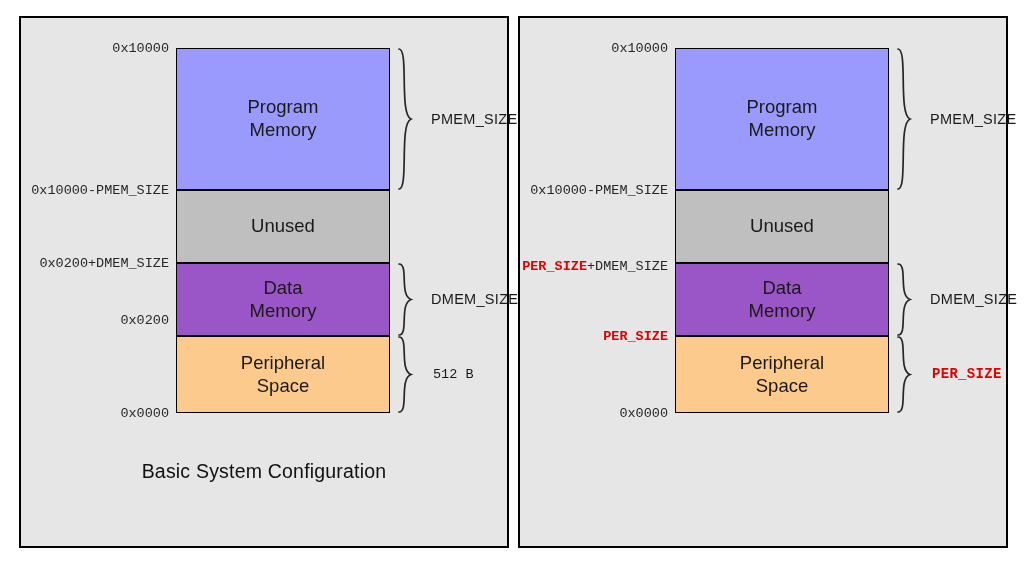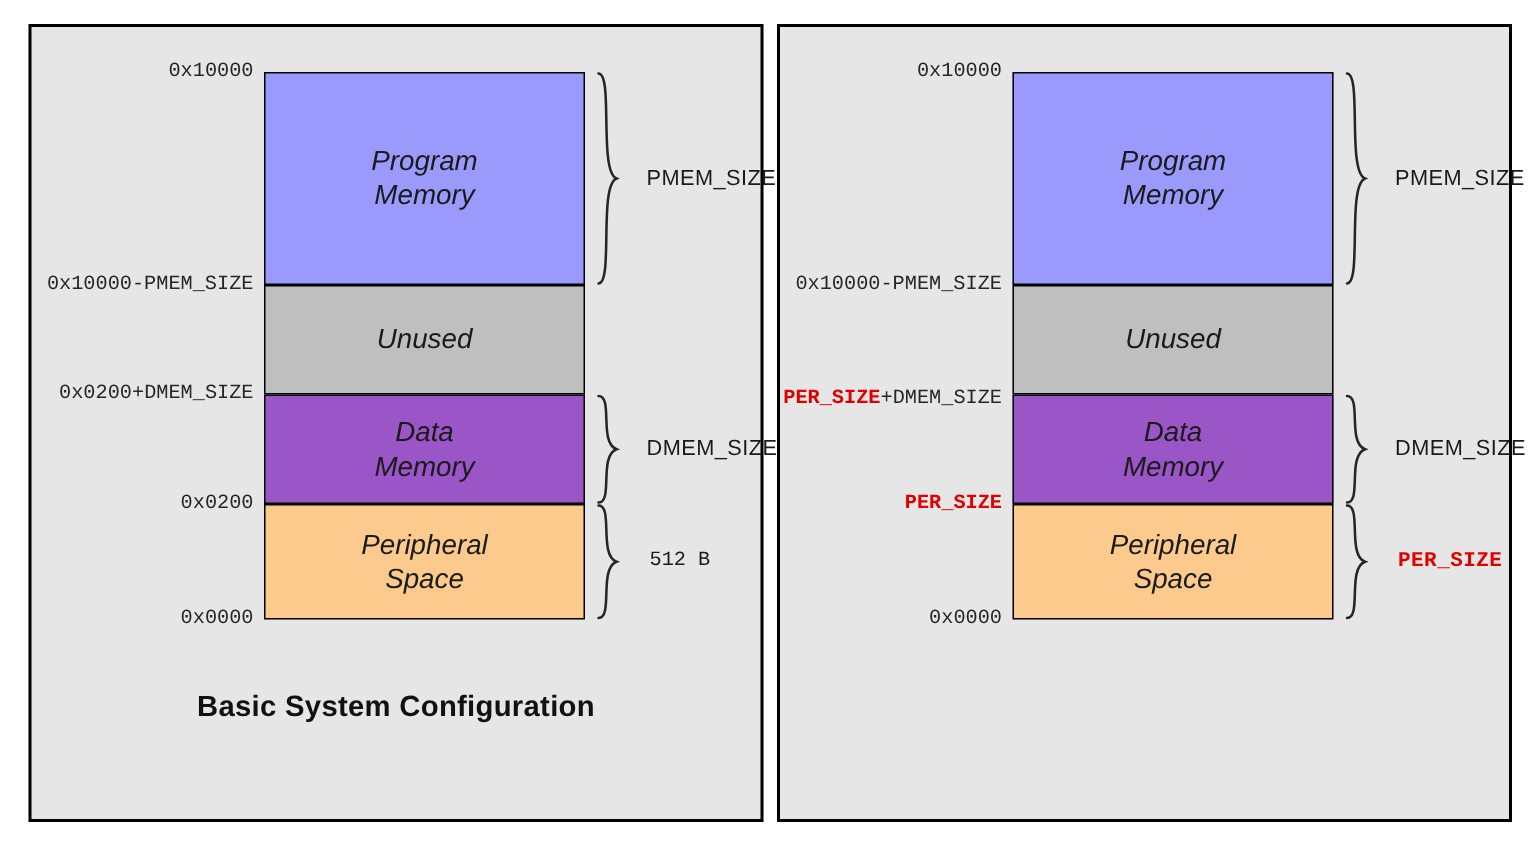--- a/index.html
+++ b/index.html
@@ -21,21 +21,20 @@
     box-sizing:border-box;
   }
   #panel-basic{left:19px;width:490px;}
   #panel-advanced{left:518px;width:490px;}
 
   
   .memcol{
     position:absolute;
     width:254px;
     box-sizing:border-box;
-    font-style:italic;
   }
   .block{
     position:absolute;
     left:0;width:214px;
     box-sizing:border-box;
     border:1.4px solid #000000;
     display:flex;
     align-items:center;
     justify-content:center;
     text-align:center;
@@ -81,21 +80,21 @@
     font-family:"Liberation Mono","DejaVu Sans Mono",monospace;font-size:14px;}
 
   
   .caption{
     position:absolute;
     left:0;width:100%;
     text-align:center;
   }
   .caption-title{
     font-family:"Liberation Sans",sans-serif;
-    font-size:19.5px;font-weight:bold;color:#111111;
+    font-size:19.5px;font-weight:normal;color:#111111;
     letter-spacing:0.2px;
   }
   .caption-sub{
     margin-top:12px;
     font-family:"Liberation Sans",sans-serif;
     font-size:15px;color:#333333;line-height:1.42;
   }
 </style>
 </head>
 <body>
@@ -137,21 +136,21 @@
     <div class="addr-holder" style="left:-8px;top:0;width:156px;height:420px;">
       <div class="addr" style="top:30px;">
         <span>0x10000</span>
       </div>
       <div class="addr" style="top:172px;">
         <span>0x10000-PMEM_SIZE</span>
       </div>
       <div class="addr" style="top:245px;">
         <span>0x0200+DMEM_SIZE</span>
       </div>
-      <div class="addr" style="top:318px;">
+      <div class="addr" style="top:302px;">
         <span>0x0200</span>
       </div>
       <div class="addr" style="top:395px;">
         <span>0x0000</span>
       </div>
     </div>
 
     <div class="brace-wrap" style="left:374px;top:0;width:110px;height:420px;">
 
       <svg class="brace-svg" width="26" height="420" viewBox="0 0 26 420">

